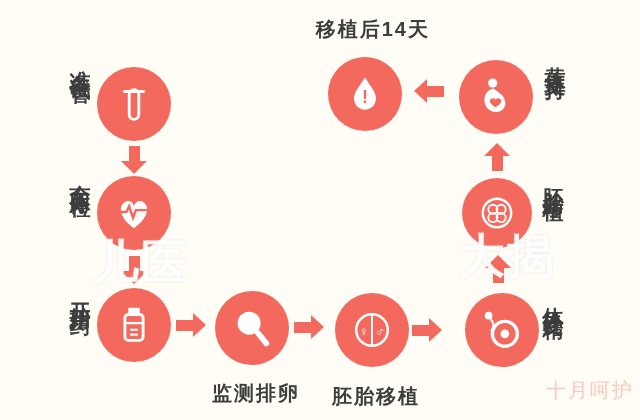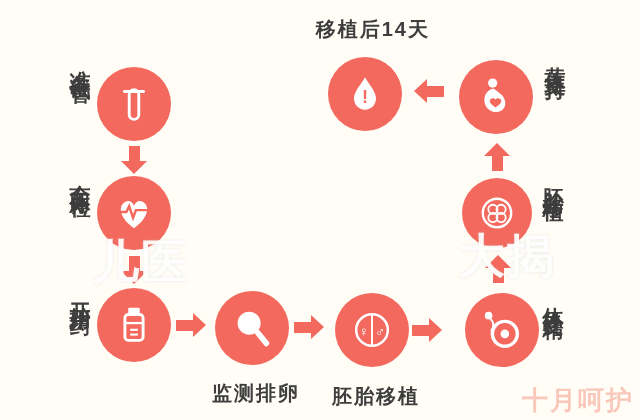--- a/index.html
+++ b/index.html
@@ -26,22 +26,22 @@
   .head-right{width:0;height:0;border-top:12px solid transparent;border-bottom:12px solid transparent;border-left:13px solid var(--accent);}
   .head-left{width:0;height:0;border-top:12px solid transparent;border-bottom:12px solid transparent;border-right:13px solid var(--accent);}
 
   .accent-stroke{stroke:var(--accent);}
   .accent-fill{fill:var(--accent);}
   .sym{fill:#fff;font-size:14px;font-weight:700;text-anchor:middle;}
   .excl{fill:var(--accent);font-size:19px;font-weight:700;text-anchor:middle;}
 
   .wm{position:absolute;color:rgba(255,255,255,0.93);font-size:47px;font-weight:700;
       letter-spacing:2px;text-shadow:0 0 3px rgba(190,190,190,0.35);white-space:nowrap;margin-top:45px;}
-  .brand{position:absolute;right:6px;bottom:2px;color:rgba(244,148,128,0.5);
-         font-size:26px;font-weight:700;letter-spacing:2px;}
+  .brand{position:absolute;right:6px;bottom:16px;color:rgba(244,148,128,0.5);
+         font-size:20px;font-weight:400;letter-spacing:2px;}
 </style>
 </head>
 <body>
 
 <div class="canvas">
 
   <div class="vlabel" style="left:70px;top:54px">准备试管</div>
   <div class="node" style="left:97px;top:67px">
     <svg viewBox="0 0 48 48" width="46" height="46">
       <rect x="19" y="9" width="10" height="31" rx="5" fill="none" stroke="#fff" stroke-width="3"></rect>

